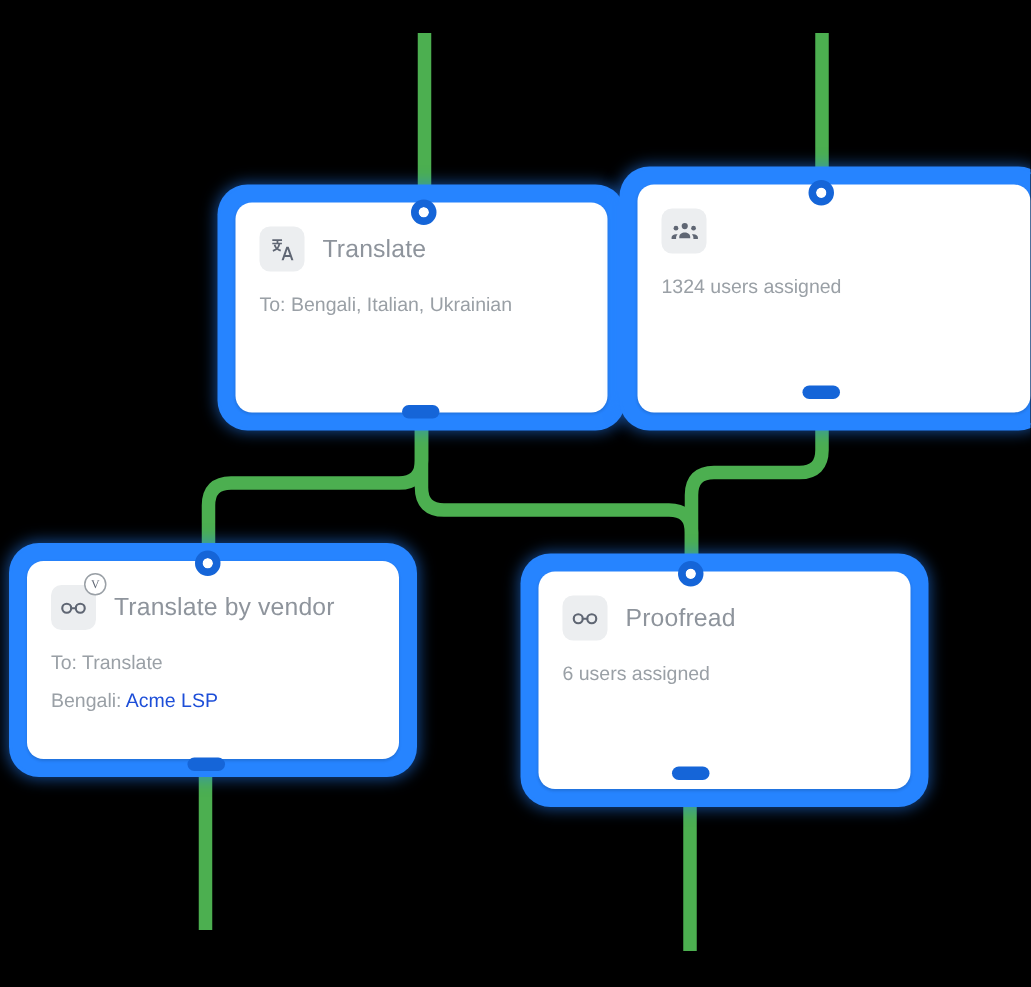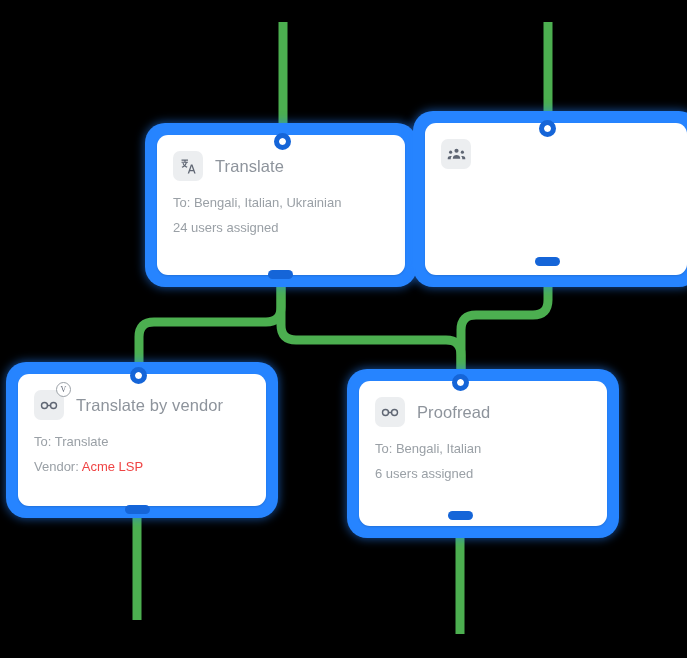--- a/index.html
+++ b/index.html
@@ -80,21 +80,21 @@
     text-overflow: ellipsis;
     letter-spacing: .1px;
   }
   .node-line {
     font-size: 13px;
     color: #9aa0a6;
     margin-bottom: 10px;
     white-space: nowrap;
   }
   .node-line:last-child { margin-bottom: 0; }
-  .vendor-name { color: #ef4444; }
+  .vendor-name { color: #1d4ed8; }
 
   
   .port-top {
     position: absolute;
     width: 17px; height: 17px;
     border-radius: 50%;
     background: #1565d8;
     border: 5px solid #1565d8;
     box-shadow: inset 0 0 0 4px #ffffff;
     z-index: 5;
@@ -149,75 +149,74 @@
       <div class="node-head">
         <span class="node-icon">
           <svg width="19" height="19" viewBox="0 0 24 24" fill="currentColor">
             <path d="M3.2 3.2h8.2v1.5H8.3v1.3h3.0v1.4H9.9c-.3 1.4-.9 2.6-1.7 3.5.7.5 1.5.9 2.4 1.2l-.6 1.4c-1.1-.4-2.0-.9-2.8-1.5-.9.7-2.0 1.2-3.2 1.6l-.6-1.4c1.0-.3 1.9-.7 2.6-1.2-.7-.8-1.2-1.8-1.6-3.0l1.4-.4c.3 1.0.7 1.8 1.3 2.4.6-.7 1.0-1.6 1.2-2.6H3.2V6.0h3.6V4.7H3.2V3.2z"></path>
             <path d="M15.0 9.4h2.0l4.0 11.4h-1.8l-.95-2.8h-4.5l-.95 2.8h-1.8L15.0 9.4zm1.0 2.1l-1.65 4.9h3.3L16.0 11.5z"></path>
           </svg>
         </span>
         <span class="node-title">Translate</span>
       </div>
       <div class="node-line">To: Bengali, Italian, Ukrainian</div>
-      <div class="node-line">24 users assigned</div>
     </div>
   </div>
 
   <div class="node" id="node-crowdsource">
     <div class="node-inner">
       <div class="node-head">
         <span class="node-icon">
           <svg width="19" height="19" viewBox="0 0 24 24" fill="currentColor">
             <circle cx="12" cy="7.2" r="2.6"></circle>
             <path d="M7.4 16.4c0-2.3 2.1-3.7 4.6-3.7s4.6 1.4 4.6 3.7v1.0H7.4v-1.0z"></path>
             <circle cx="4.6" cy="9.0" r="2.0"></circle>
             <path d="M.9 16.9c0-1.8 1.7-2.9 3.7-2.9.5 0 1.0.07 1.45.2-.85.8-1.35 1.85-1.35 3.1v.7H.9v-1.1z"></path>
             <circle cx="19.4" cy="9.0" r="2.0"></circle>
             <path d="M23.1 16.9c0-1.8-1.7-2.9-3.7-2.9-.5 0-1.0.07-1.45.2.85.8 1.35 1.85 1.35 3.1v.7h3.8v-1.1z"></path>
           </svg>
         </span>
       </div>
+      <div class="node-line">1324 users assigned</div>
     </div>
   </div>
 
   <div class="node" id="node-vendor">
     <div class="node-inner">
       <div class="node-head">
         <span class="node-icon">
           <svg width="20" height="20" viewBox="0 0 24 24" fill="none" stroke="currentColor" stroke-width="1.7">
             <circle cx="6.6" cy="12.6" r="3.6"></circle>
             <circle cx="17.4" cy="12.6" r="3.6"></circle>
             <path d="M10.2 12.6h3.6" stroke-linecap="round"></path>
           </svg>
           <span class="vendor-badge">V</span>
         </span>
         <span class="node-title">Translate by vendor</span>
       </div>
       <div class="node-line">To: Translate</div>
       <div class="node-line">
-        <span>Vendor:</span>
+        <span>Bengali:</span>
         <span class="vendor-name">Acme LSP</span>
       </div>
     </div>
   </div>
 
   <div class="node" id="node-proofread">
     <div class="node-inner">
       <div class="node-head">
         <span class="node-icon">
           <svg width="20" height="20" viewBox="0 0 24 24" fill="none" stroke="currentColor" stroke-width="1.7">
             <circle cx="6.6" cy="12.6" r="3.6"></circle>
             <circle cx="17.4" cy="12.6" r="3.6"></circle>
             <path d="M10.2 12.6h3.6" stroke-linecap="round"></path>
           </svg>
         </span>
         <span class="node-title">Proofread</span>
       </div>
-      <div class="node-line">To: Bengali, Italian</div>
       <div class="node-line">6 users assigned</div>
     </div>
   </div>
 
   <div class="port-top" id="port-translate-top"></div>
   <div class="port-bottom" id="port-translate-bottom"></div>
   <div class="port-top" id="port-crowdsource-top"></div>
   <div class="port-bottom" id="port-crowdsource-bottom"></div>
   <div class="port-top" id="port-vendor-top"></div>
   <div class="port-bottom" id="port-vendor-bottom"></div>

